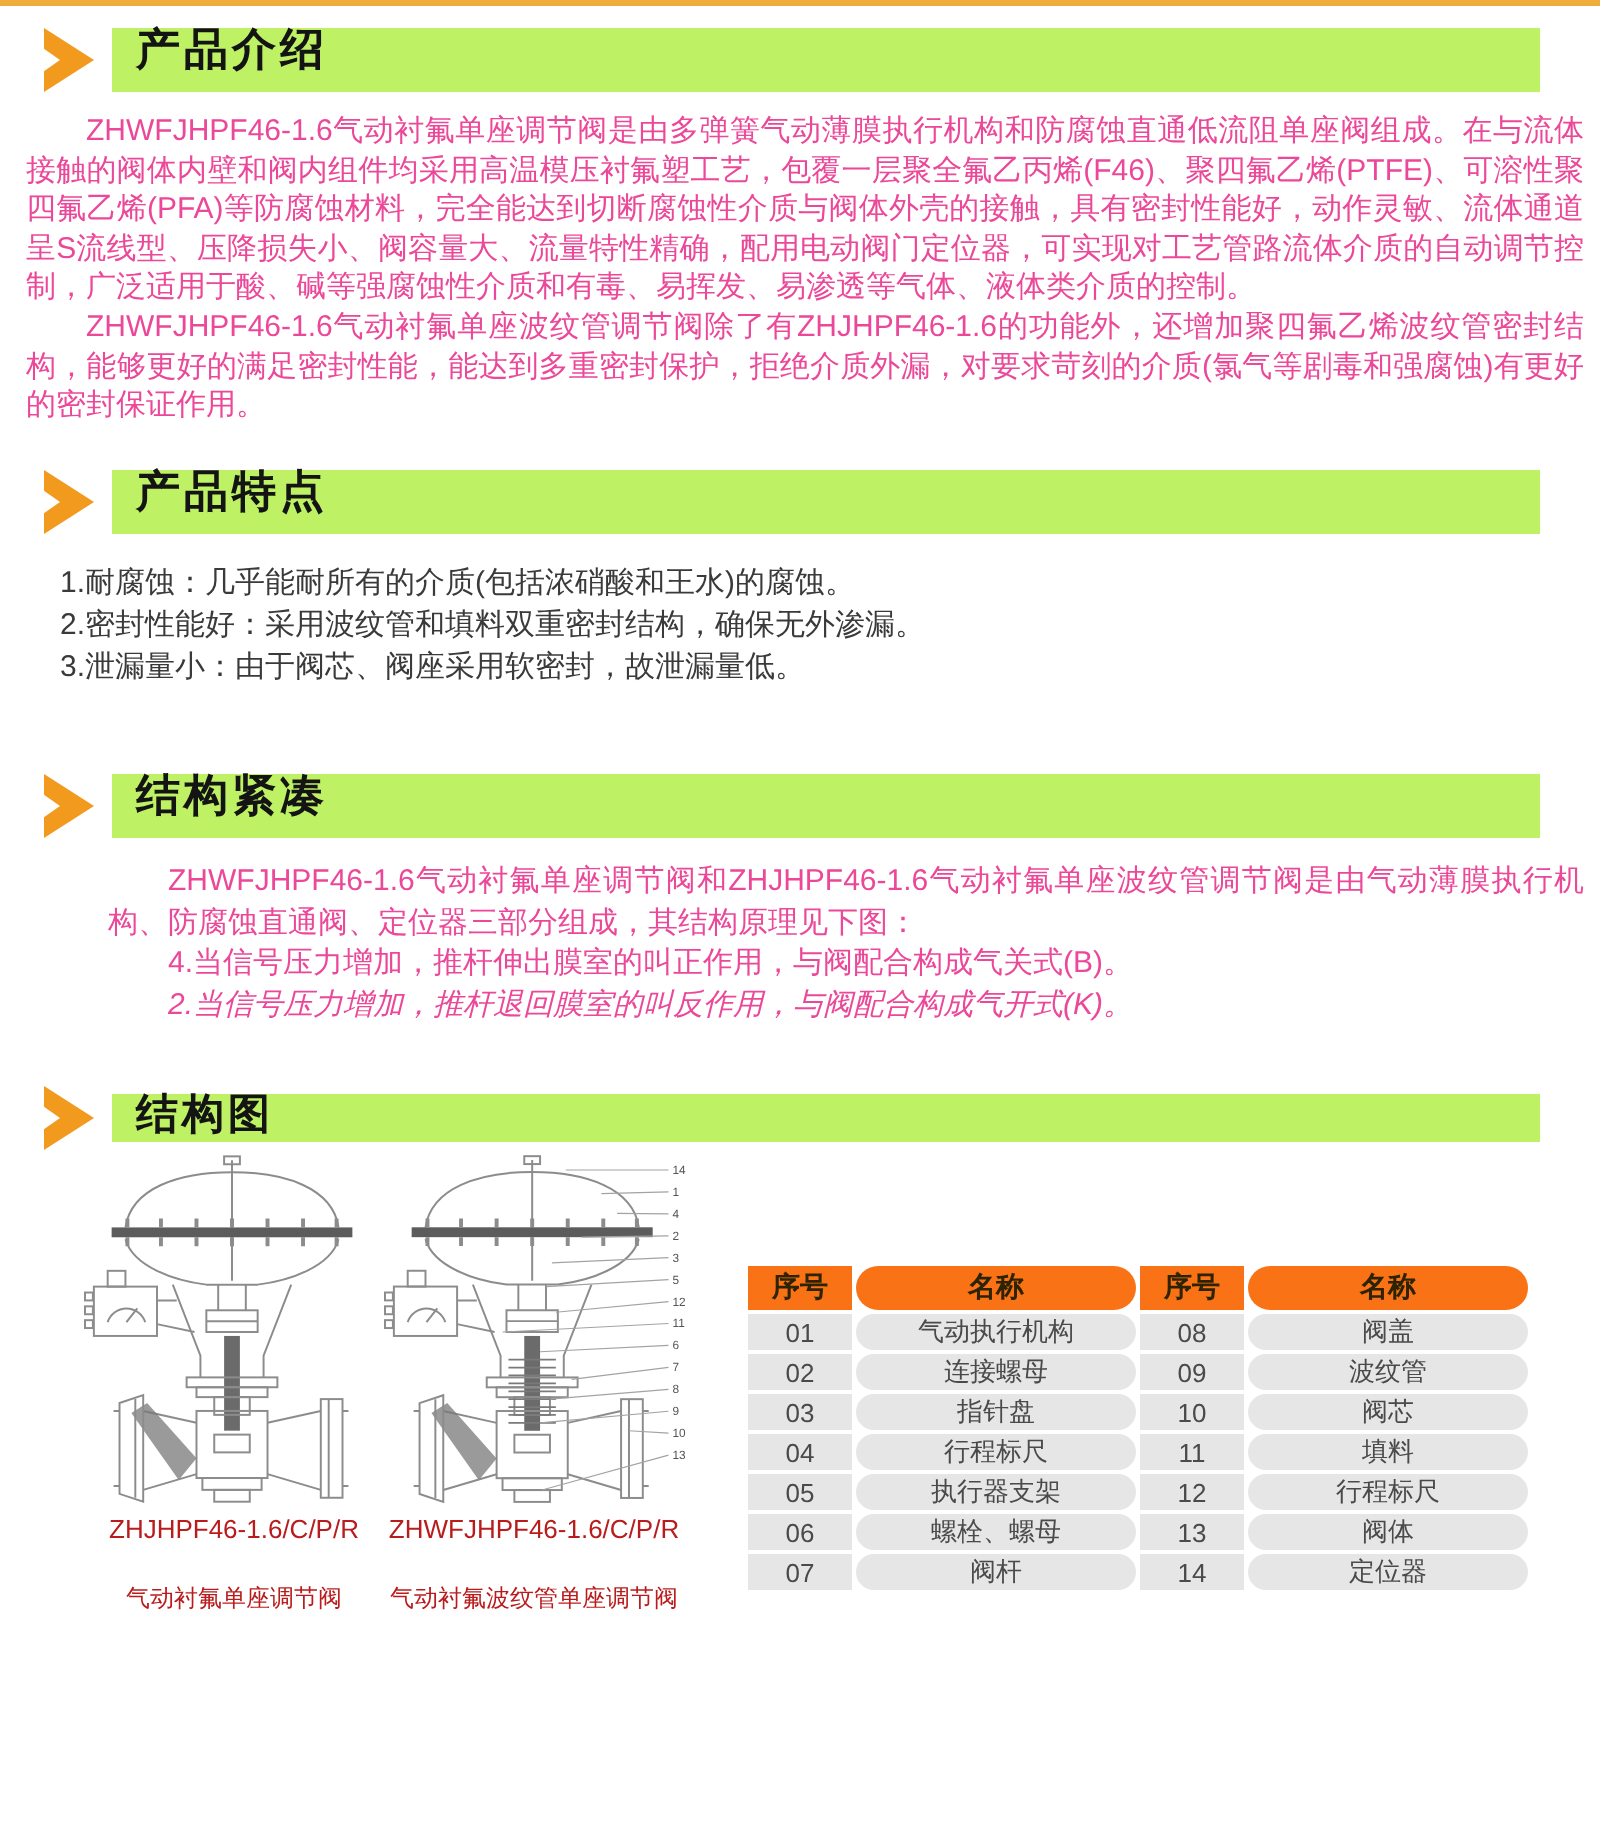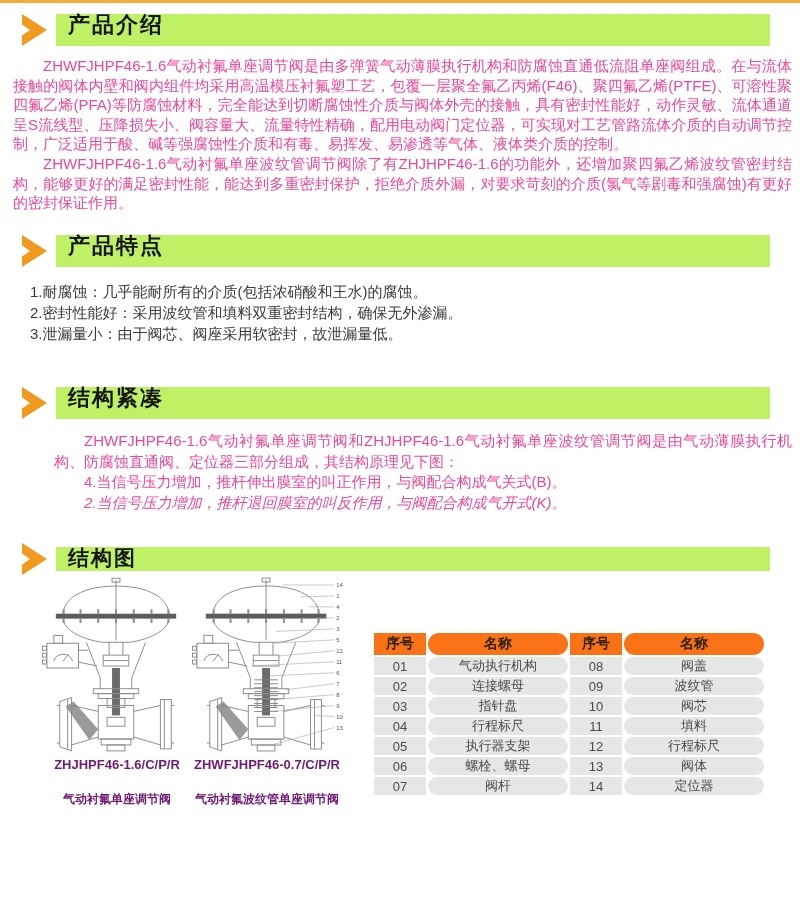--- a/index.html
+++ b/index.html
@@ -39,21 +39,21 @@
   .principle { margin-top:12px;padding-left:41px; }
   .principle .body-text { line-height:20.5px; }
   .h41 { height:41px; } .h21 { height:21px; } .h22 { height:22px;font-style:italic; } .h62 { height:62px; }
 
   
   .diagram-area { position:relative; height:235px; }
   .figure { position:absolute; top:6px; width:150px; }
   .figure-left { left:42px; }
   .figure-right { left:192px; width:164px; }
   .valve-svg { display:block; }
-  .fig-caption { width:150px; text-align:center; margin-top:2px; color:#701a75; font-weight:700; }
+  .fig-caption { width:150px; text-align:center; margin-top:2px; color:#b91c1c; font-weight:400; }
   .cap-model { font-size:13px; }
   .cap-name { font-size:12px; margin-top:19px; }
 
   .leader-line { stroke:#a3a3a3; stroke-width:0.6; fill:none; }
   .leader-num { font-size:6px; fill:#555; }
   .bellows { stroke:#7a7a7a; stroke-width:0.9; fill:none; }
 
   
   .parts-table { position:absolute; left:372px; top:60px; border-collapse:separate;
     border-spacing:2px; background:#fff; }
@@ -211,21 +211,21 @@
             <text x="146" y="121" class="leader-num">8</text>
             <line x1="79" y1="136" x2="144" y2="130.1" class="leader-line"></line>
             <text x="146" y="132.1" class="leader-num">9</text>
             <line x1="124" y1="140" x2="144" y2="141.2" class="leader-line"></line>
             <text x="146" y="143.2" class="leader-num">10</text>
             <line x1="80" y1="170" x2="144" y2="152.29999999999998" class="leader-line"></line>
             <text x="146" y="154.29999999999998" class="leader-num">13</text>
           </g>
       </svg>
       <div class="fig-caption">
-        <div class="cap-model">ZHWFJHPF46-0.7/C/P/R</div>
+        <div class="cap-model">ZHWFJHPF46-1.6/C/P/R</div>
         <div class="cap-name">气动衬氟波纹管单座调节阀</div>
       </div>
     </div>
 
     <table class="parts-table">
       <thead>
         <tr>
             <th class="no-col">序号</th>
             <th class="name-col">名称</th>
             <th class="no-col">序号</th>

